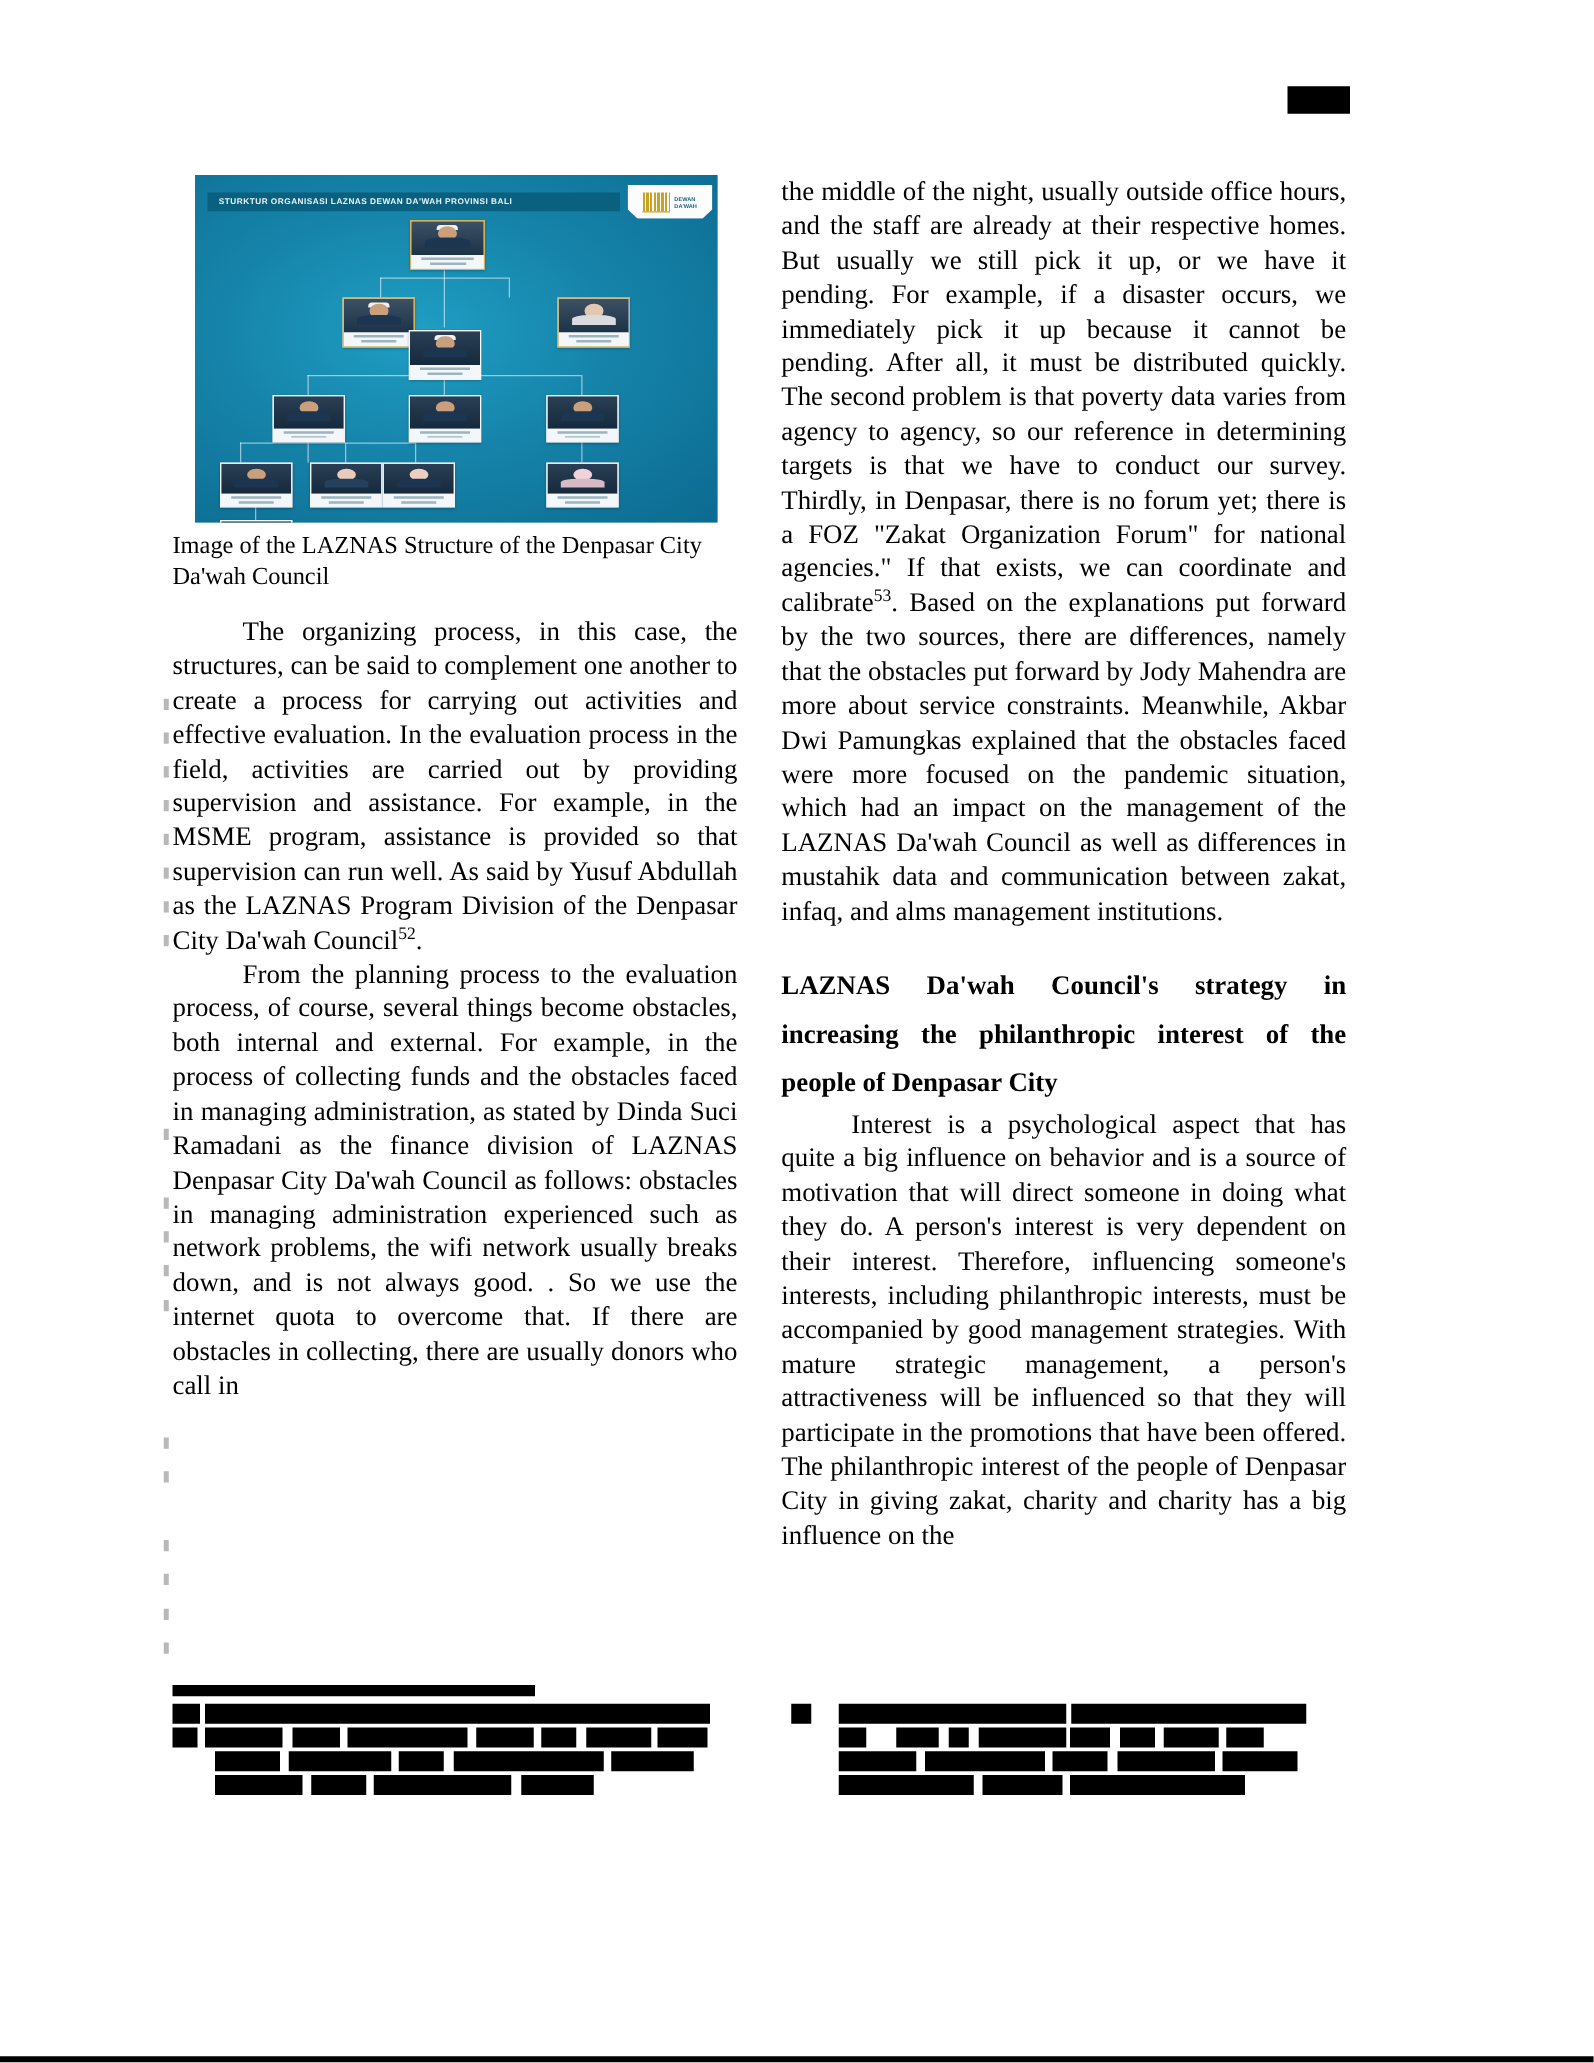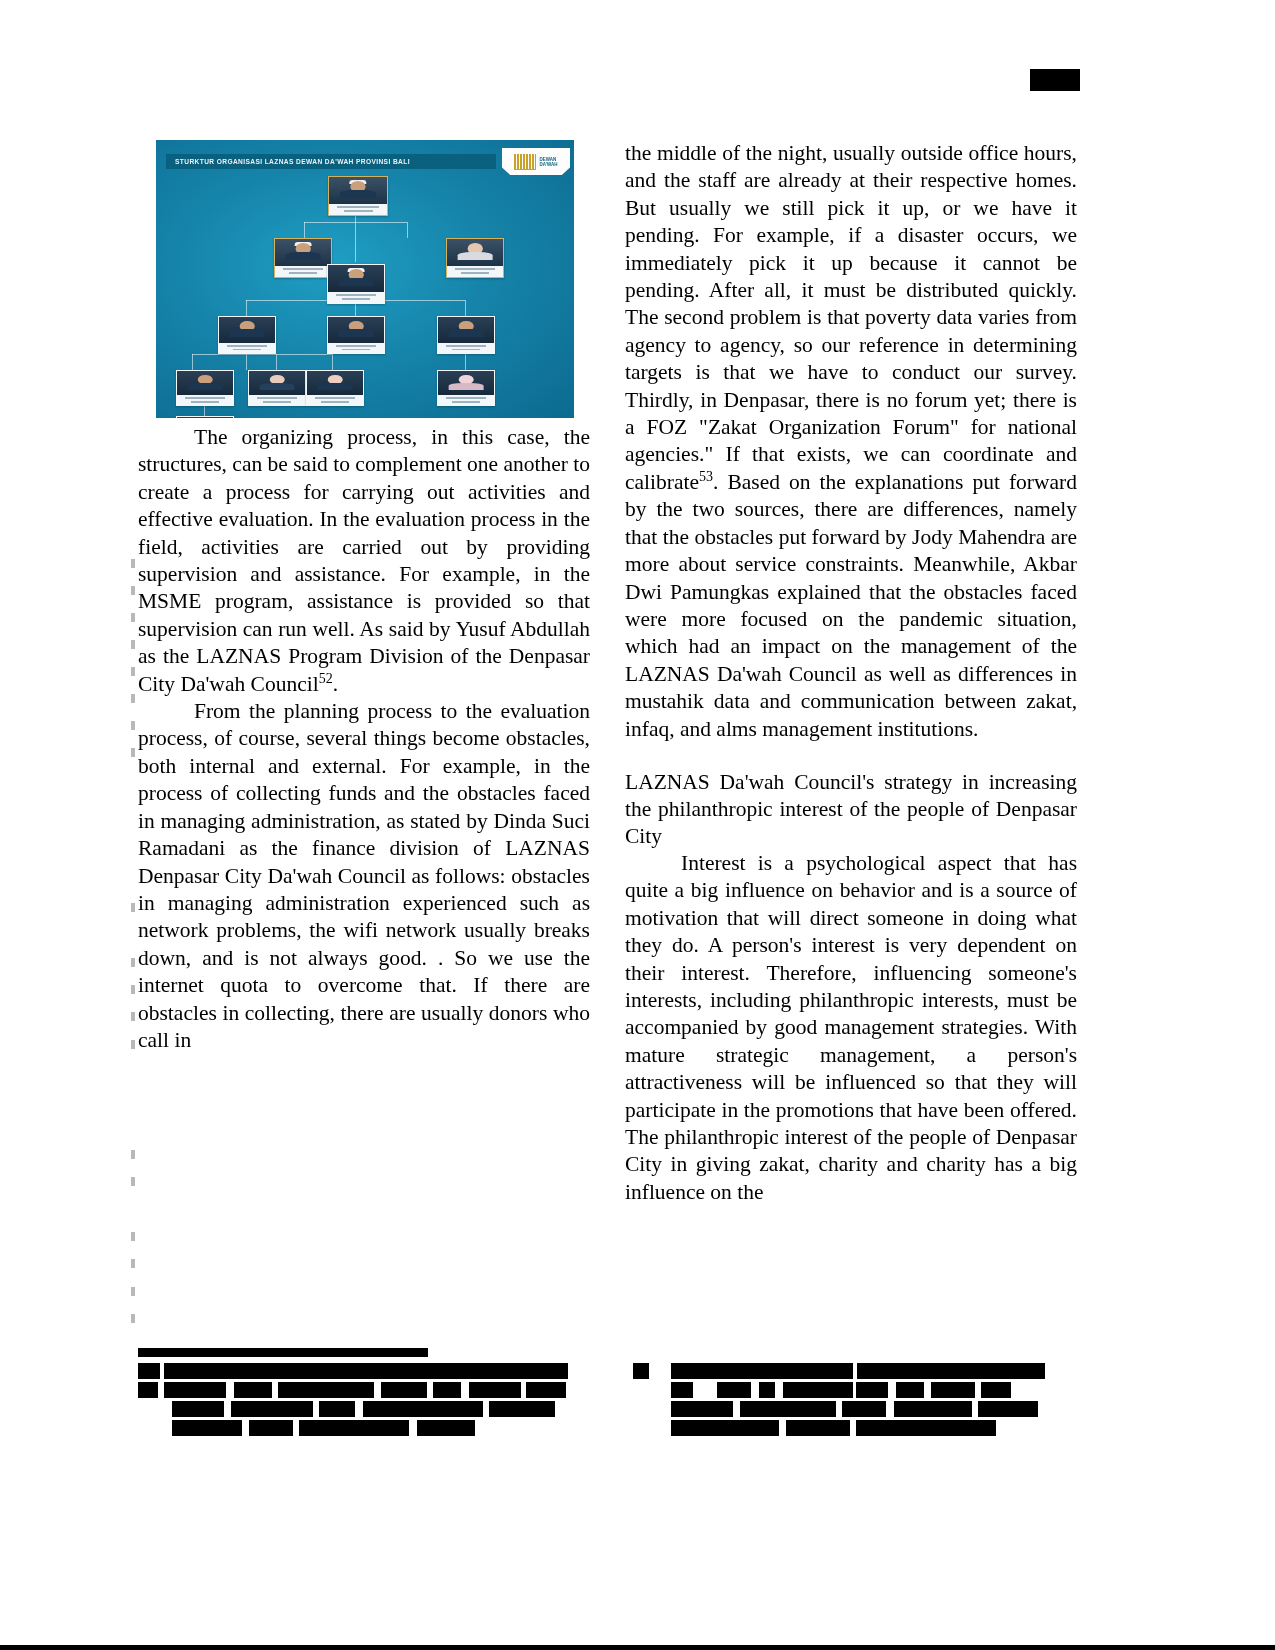--- a/index.html
+++ b/index.html
@@ -56,23 +56,23 @@
   .col-left  { left: 138px; }
   .col-right { left: 625px; }
 
   p.body {
     margin: 0 0 0 0;
     text-align: justify;
   }
   p.indent { text-indent: 56px; }
 
   h3.heading {
-    font-weight: normal;
+    font-weight: bold;
     font-size: 21.5px;
-    line-height: 27px;
+    line-height: 39px;
     margin: 26px 0 0 0;
     text-align: justify;
   }
   h3.heading + p.body { margin-top: 0; }
 
   sup.fn {
     font-size: 14px;
     vertical-align: super;
     line-height: 0;
   }
@@ -405,20 +405,21 @@
         </div>
 
         <div class="node" style="left:20px; top:276px; width:56px; height:34px;">
           <div class="photo"></div>
 
         </div>
 
       </div>
     </div>
 
+    <div class="caption">Image of the LAZNAS Structure of the Denpasar City Da'wah Council</div>
 
     <p class="body indent"><span>The organizing process, in this case, the structures, can be said to complement one another to create a process for carrying out activities and effective evaluation. In the evaluation process in the field, activities are carried out by providing supervision and assistance. For example, in the MSME program, assistance is provided so that supervision can run well. As said by Yusuf Abdullah as the LAZNAS Program Division of the Denpasar City Da'wah Council</span><sup class="fn">52</sup><span>.</span></p>
 
 
     <p class="body indent">From the planning process to the evaluation process, of course, several things become obstacles, both internal and external. For example, in the process of collecting funds and the obstacles faced in managing administration, as stated by Dinda Suci Ramadani as the finance division of LAZNAS Denpasar City Da'wah Council as follows: obstacles in managing administration experienced such as network problems, the wifi network usually breaks down, and is not always good. . So we use the internet quota to overcome that. If there are obstacles in collecting, there are usually donors who call in</p>
   </div>
 
   <div class="col col-right">
 
     <p class="body"><span>the middle of the night, usually outside office hours, and the staff are already at their respective homes. But usually we still pick it up, or we have it pending. For example, if a disaster occurs, we immediately pick it up because it cannot be pending. After all, it must be distributed quickly. The second problem is that poverty data varies from agency to agency, so our reference in determining targets is that we have to conduct our survey. Thirdly, in Denpasar, there is no forum yet; there is a FOZ "Zakat Organization Forum" for national agencies." If that exists, we can coordinate and calibrate</span><sup class="fn">53</sup><span>.    Based on the explanations put forward by the two sources, there are differences, namely that the obstacles put forward by Jody Mahendra are more about service constraints. Meanwhile, Akbar Dwi Pamungkas explained that the obstacles faced were more focused on the pandemic situation, which had an impact on the management of the LAZNAS Da'wah Council as well as differences in mustahik data and communication between zakat, infaq, and alms management institutions.</span></p>

